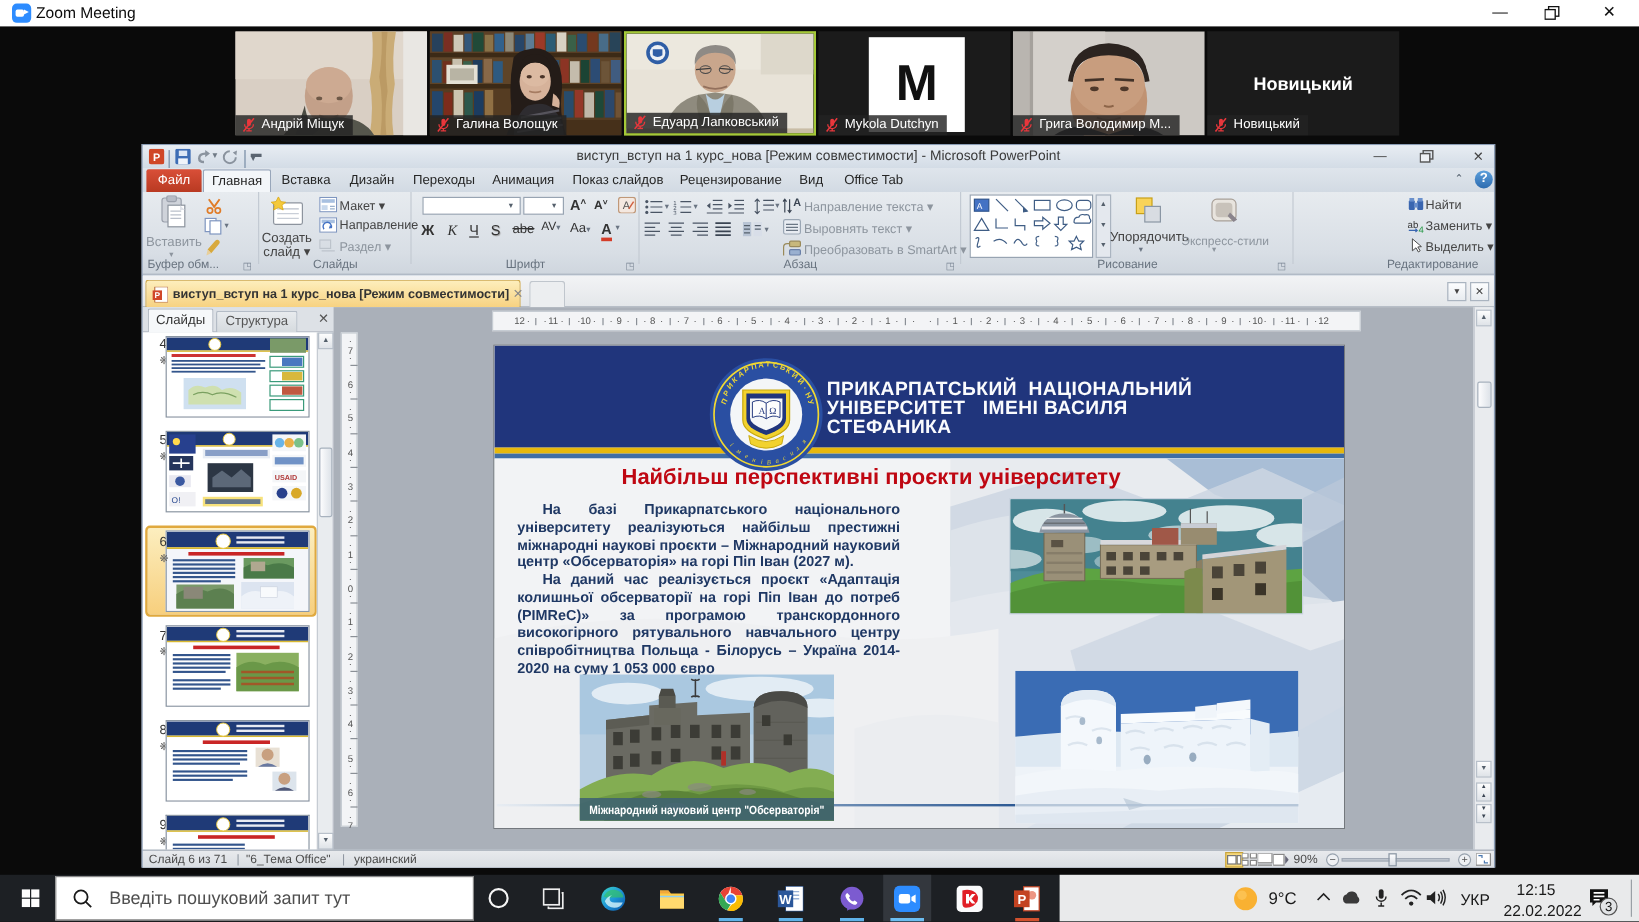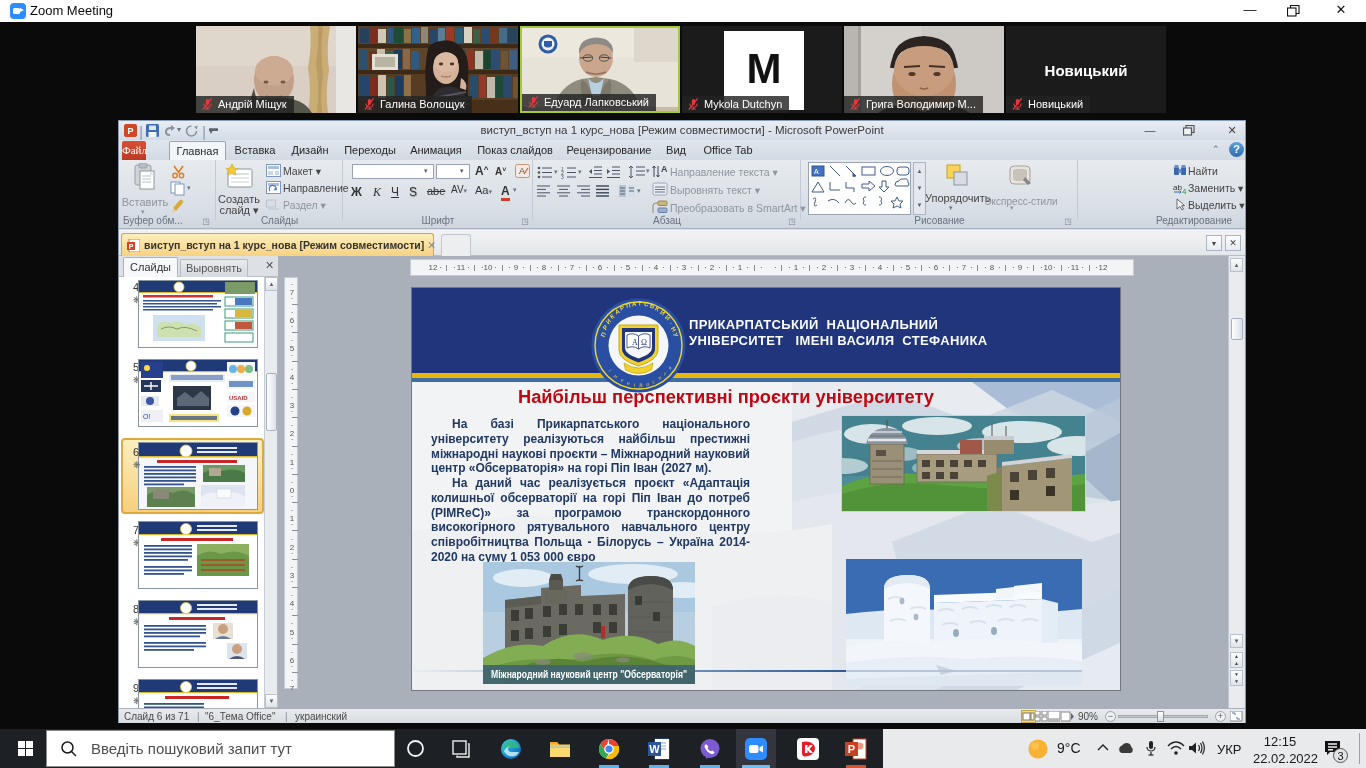--- a/index.html
+++ b/index.html
@@ -291,21 +291,21 @@
 
     <div style="position:absolute;left:1016px;top:3px;width:104px;height:14px;">
       <span style="position:absolute;left:0;width:30px;text-align:center;font-size:11px;color:#444;">—</span>
       <svg style="position:absolute;left:48px;top:1px;" width="12" height="11" viewBox="0 0 12 11">
           <rect x="3" y="0.5" width="8" height="7" fill="none" stroke="#555" stroke-width="1.2"></rect>
           <rect x="0.5" y="3" width="8" height="7" fill="#eef1f5" stroke="#555" stroke-width="1.2"></rect>
         </svg>
       <span style="position:absolute;left:82px;width:30px;text-align:center;font-size:11px;color:#444;">✕</span>
     </div>
     <div id="ppt-tabs">
-      <div class="rtab" id="tab-file" style="left:3px;width:24px;font-family:Liberation Serif, serif;">Файл</div>
+      <div class="rtab" id="tab-file" style="left:3px;width:46px;">Файл</div>
       <div class="rtab" id="tab-home" style="left:50px;width:57px;">Главная</div>
       <div class="rtab" style="left:111px;width:50px;">Вставка</div>
       <div class="rtab" style="left:166px;width:50px;">Дизайн</div>
       <div class="rtab" style="left:221px;width:60px;">Переходы</div>
       <div class="rtab" style="left:286px;width:62px;">Анимация</div>
       <div class="rtab" style="left:353px;width:86px;">Показ слайдов</div>
       <div class="rtab" style="left:444px;width:92px;">Рецензирование</div>
       <div class="rtab" style="left:541px;width:32px;">Вид</div>
       <div class="rtab" style="left:578px;width:62px;">Office Tab</div>
       <span style="position:absolute;left:1093px;top:4px;font-size:9px;color:#5a6673;">⌃</span>
@@ -573,21 +573,21 @@
             <rect x="2" y="0" width="11" height="13" fill="#fff" stroke="#b06030" stroke-width="0.8"></rect>
             <rect x="0" y="3" width="8" height="8" fill="#d04727"></rect>
             <text x="4" y="9.5" font-size="7" fill="#fff" text-anchor="middle" font-family="Liberation Sans">P</text>
           </svg>виступ_вступ на 1 курс_нова [Режим совместимости] <span style="color:#888;font-weight:normal;">✕</span></div>
       <div id="otab-stub"></div>
         <div style="position:absolute;left:1087px;top:5px;width:16px;height:16px;background:linear-gradient(#fcfdfe,#e8ecf0);border:1px solid #aab4c0;font-size:7px;color:#444;text-align:center;line-height:15px;">▼</div>
         <div style="position:absolute;left:1106px;top:5px;width:16px;height:16px;background:linear-gradient(#fcfdfe,#e8ecf0);border:1px solid #aab4c0;font-size:9px;color:#444;text-align:center;line-height:15px;">✕</div>
     </div>
     <div id="paneltabs">
       <div style="position:absolute;left:4px;top:1px;width:55px;height:20px;background:#f6f8fa;border:1px solid #aab2bc;border-bottom:none;border-radius:2px 2px 0 0;font-size:11px;color:#333;text-align:center;line-height:19px;">Слайды</div>
-      <div style="position:absolute;left:61px;top:3px;width:68px;height:18px;background:linear-gradient(#e8ebee,#d5dade);border:1px solid #b4bcc6;border-bottom:none;border-radius:2px 2px 0 0;font-size:11px;color:#555;text-align:center;line-height:17px;">Выровнять</div>
+      <div style="position:absolute;left:61px;top:3px;width:68px;height:18px;background:linear-gradient(#e8ebee,#d5dade);border:1px solid #b4bcc6;border-bottom:none;border-radius:2px 2px 0 0;font-size:11px;color:#555;text-align:center;line-height:17px;">Структура</div>
       <span style="position:absolute;left:146px;top:3px;font-size:11px;color:#555;">✕</span>
     </div>
     <div id="panel">
 
       <div style="position:absolute;left:14px;top:4px;font-size:11px;color:#333;">4</div>
       <div style="position:absolute;left:14px;top:18px;font-size:9px;color:#666;">❋</div>
       <div style="position:absolute;left:14px;top:84px;font-size:11px;color:#333;">5</div>
       <div style="position:absolute;left:14px;top:98px;font-size:9px;color:#666;">❋</div>
       <div style="position:absolute;left:14px;top:169px;font-size:11px;color:#333;z-index:5;">6</div>
       <div style="position:absolute;left:14px;top:183px;font-size:9px;color:#666;z-index:5;">❋</div>
@@ -988,21 +988,21 @@
             <text x="43" y="88.5" transform="rotate(3 45 86)">і</text>
             <text x="48" y="89" transform="rotate(-5 50 87)">В</text>
             <text x="55" y="87.5" transform="rotate(-15 57 85)">а</text>
             <text x="61" y="85" transform="rotate(-25 63 83)">с</text>
             <text x="67" y="81" transform="rotate(-33 69 79)">и</text>
             <text x="72" y="77" transform="rotate(-42 74 75)">л</text>
             <text x="77" y="71" transform="rotate(-52 79 69)">я</text>
           </g>
         </svg>
 
-        <div style="position:absolute;left:277px;top:29px;width:330px;font-size:13px;font-weight:bold;color:#fafbfd;line-height:16px;letter-spacing:0.35px;">ПРИКАРПАТСЬКИЙ&nbsp; НАЦІОНАЛЬНИЙ<br>УНІВЕРСИТЕТ&nbsp;&nbsp; ІМЕНІ ВАСИЛЯ&nbsp; СТЕФАНИКА</div>
+        <div style="position:absolute;left:277px;top:29px;width:330px;font-size:16px;font-weight:bold;color:#fafbfd;line-height:16px;letter-spacing:0.35px;">ПРИКАРПАТСЬКИЙ&nbsp; НАЦІОНАЛЬНИЙ<br>УНІВЕРСИТЕТ&nbsp;&nbsp; ІМЕНІ ВАСИЛЯ&nbsp; СТЕФАНИКА</div>
 
         <div style="position:absolute;left:0;top:98px;width:628px;text-align:center;font-size:18.3px;font-weight:bold;color:#bf0712;">Найбільш перспективні проєкти університету</div>
 
 <div style="position:absolute;left:19px;top:129px;width:319px;font-size:12px;font-weight:bold;color:#1f3864;line-height:14.75px;">
             <div style="padding-left:21px;text-align:justify;text-align-last:justify;white-space:normal;">На базі Прикарпатського національного</div>
             <div style="text-align:justify;text-align-last:justify;white-space:normal;">університету реалізуються найбільш престижні</div>
             <div style="text-align:justify;text-align-last:justify;white-space:normal;">міжнародні наукові проєкти – Міжнародний науковий</div>
             <div style="white-space:normal;">центр «Обсерваторія» на горі Піп Іван (2027 м).</div>
             <div style="padding-left:21px;text-align:justify;text-align-last:justify;white-space:normal;">На даний час реалізується проєкт «Адаптація</div>
             <div style="text-align:justify;text-align-last:justify;white-space:normal;">колишньої обсерваторії на горі Піп Іван до потреб</div>

